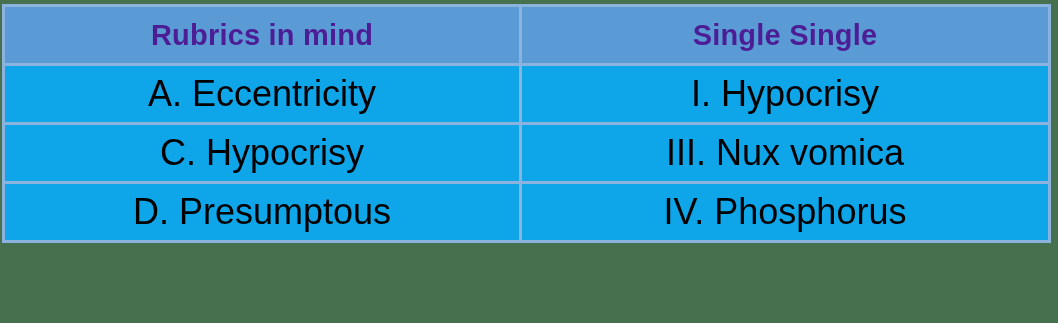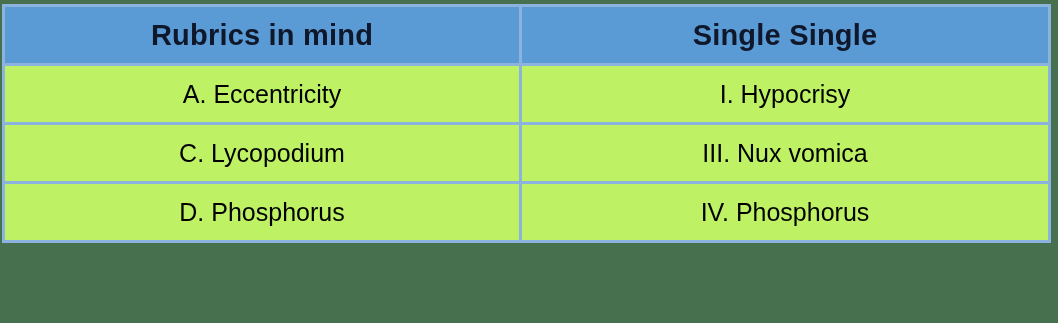--- a/index.html
+++ b/index.html
@@ -38,31 +38,31 @@
     border: 3px solid #8cb3de;
     text-align: center;
     vertical-align: middle;
     padding: 0;
     margin: 0;
   }
 
   .rubric-table thead th {
     height: 56px;
     background: #5b9bd5;
-    color: #0f172a;
+    color: #4c1d95;
     font-size: 29px;
     font-weight: bold;
     letter-spacing: 0.2px;
   }
 
   .rubric-table tbody td {
     height: 56px;
-    background: #bef264;
+    background: #0ea5e9;
     color: #000000;
-    font-size: 25px;
+    font-size: 36px;
     font-weight: normal;
   }
 
   .cell-text {
     display: block;
     line-height: 1;
   }
 </style>
 </head>
 <body>
@@ -88,29 +88,29 @@
       <tr>
         <td>
           <span class="cell-text">A. Eccentricity</span>
         </td>
         <td>
           <span class="cell-text">I. Hypocrisy</span>
         </td>
       </tr>
       <tr>
         <td>
-          <span class="cell-text">C. Lycopodium</span>
+          <span class="cell-text">C. Hypocrisy</span>
         </td>
         <td>
           <span class="cell-text">III. Nux vomica</span>
         </td>
       </tr>
       <tr>
         <td>
-          <span class="cell-text">D. Phosphorus</span>
+          <span class="cell-text">D. Presumptous</span>
         </td>
         <td>
           <span class="cell-text">IV. Phosphorus</span>
         </td>
       </tr>
     </tbody>
   </table>
 
 </div>
 

